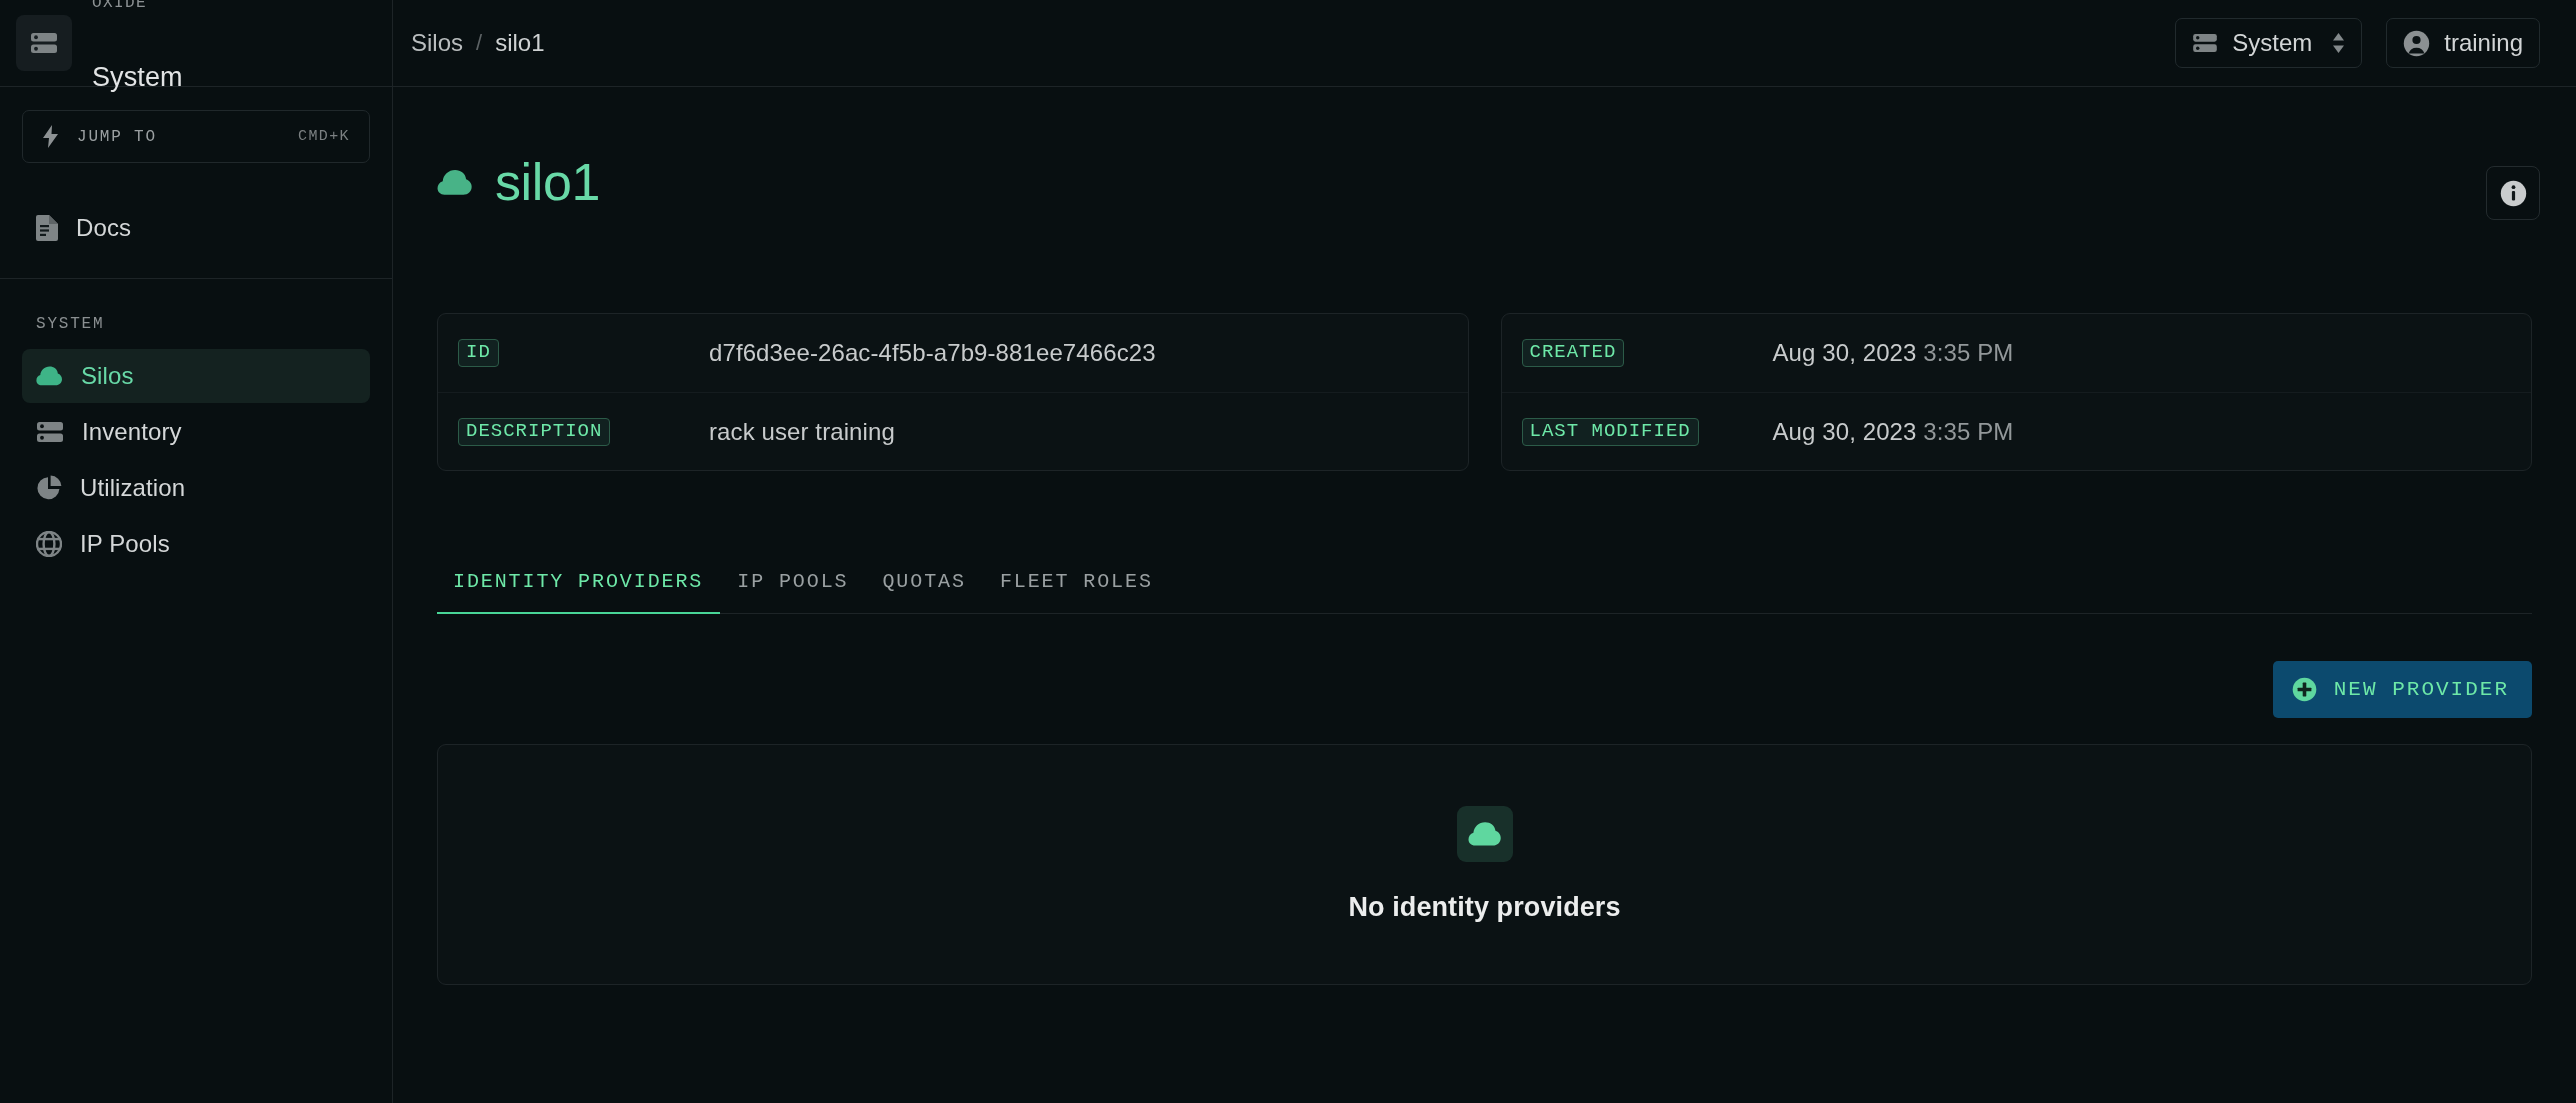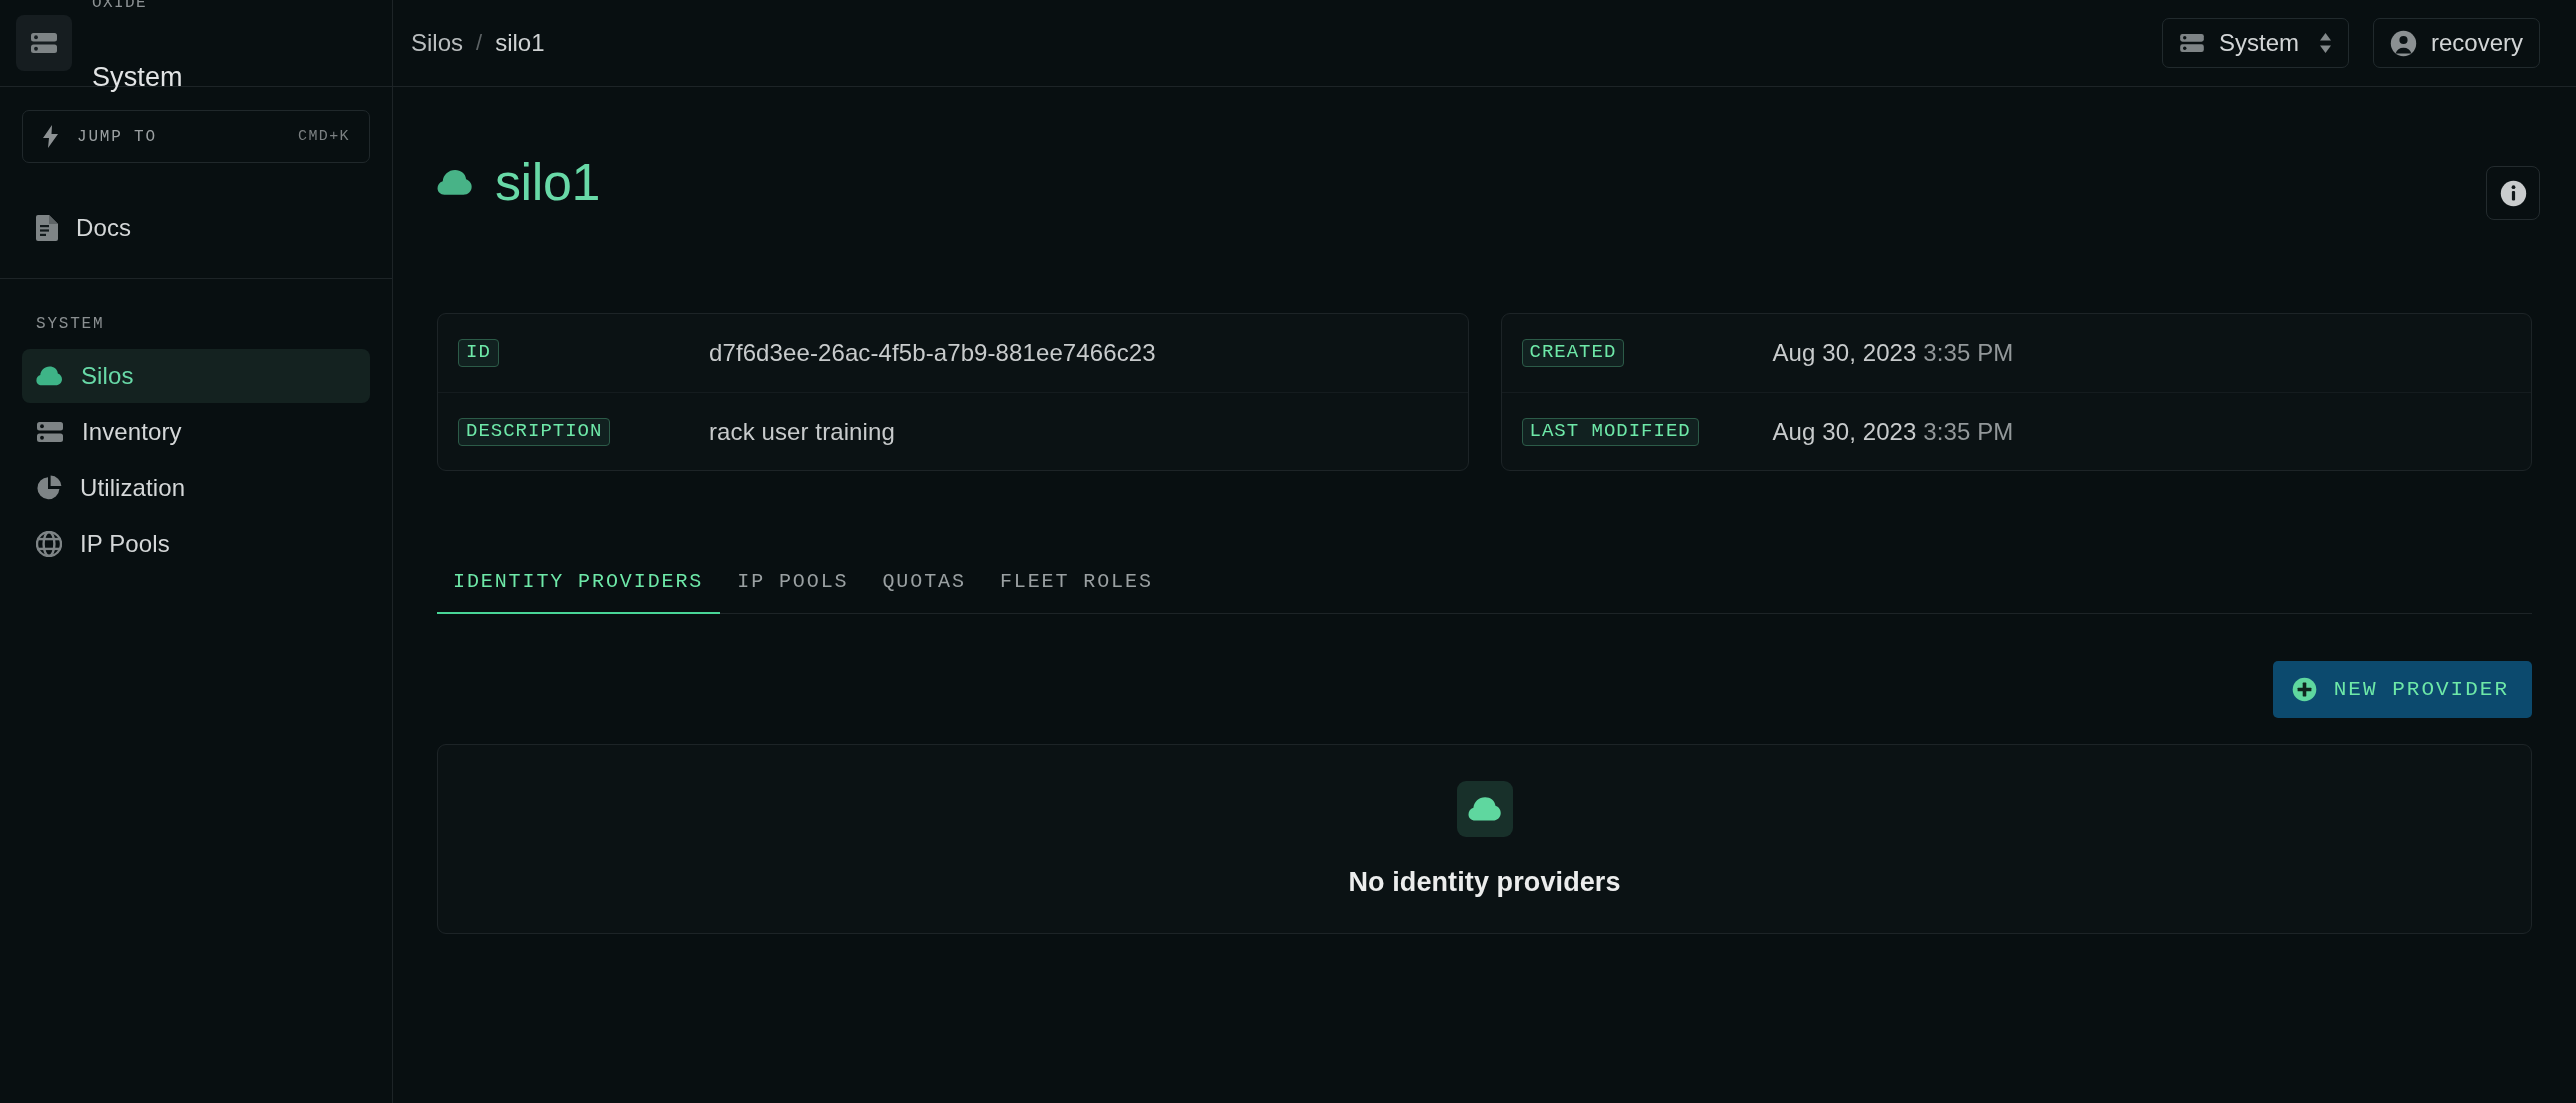--- a/index.html
+++ b/index.html
@@ -154,21 +154,21 @@
     height:57px;background:#0c4a6e;border:none;border-radius:5px;
     display:flex;align-items:center;gap:17px;padding:0 23px 0 19px;cursor:pointer;
   }
   .btn-primary .btxt{
     font-family:"Liberation Mono", monospace;
     font-size:21px;letter-spacing:2px;color:var(--green-bright);
   }
 
   .empty-panel{
     margin:26px 8px 0 8px;border:1px solid var(--border);border-radius:9px;
-    height:190px;display:flex;flex-direction:column;align-items:center;justify-content:center;
+    height:241px;display:flex;flex-direction:column;align-items:center;justify-content:center;
     background:var(--card-bg);
   }
   .empty-icon{
     width:56px;height:56px;border-radius:9px;background:#18302a;
     display:flex;align-items:center;justify-content:center;margin-bottom:30px;
   }
   .empty-title{font-size:27px;font-weight:bold;color:#eceded;letter-spacing:0.1px;}
 </style>
 </head>
 <body>
@@ -300,21 +300,21 @@
         </div>
 
         <div class="pill">
           <span class="ic">
             <svg width="27" height="27" viewBox="0 0 27 27">
               <circle cx="13.5" cy="13.5" r="12.7" fill="#8b9092"></circle>
               <circle cx="13.5" cy="10" r="4.1" fill="#0b1214"></circle>
               <path d="M5.6 23.5a8.3 8.3 0 0 1 15.8 0Z" fill="#0b1214"></path>
             </svg>
           </span>
-          <span class="ptxt">recovery</span>
+          <span class="ptxt">training</span>
         </div>
       </div>
     </header>
 
     <div class="content">
 
       <div class="page-head">
         <div class="page-title">
           <span class="ic">
             <svg width="36" height="27" viewBox="0 0 27 20">

